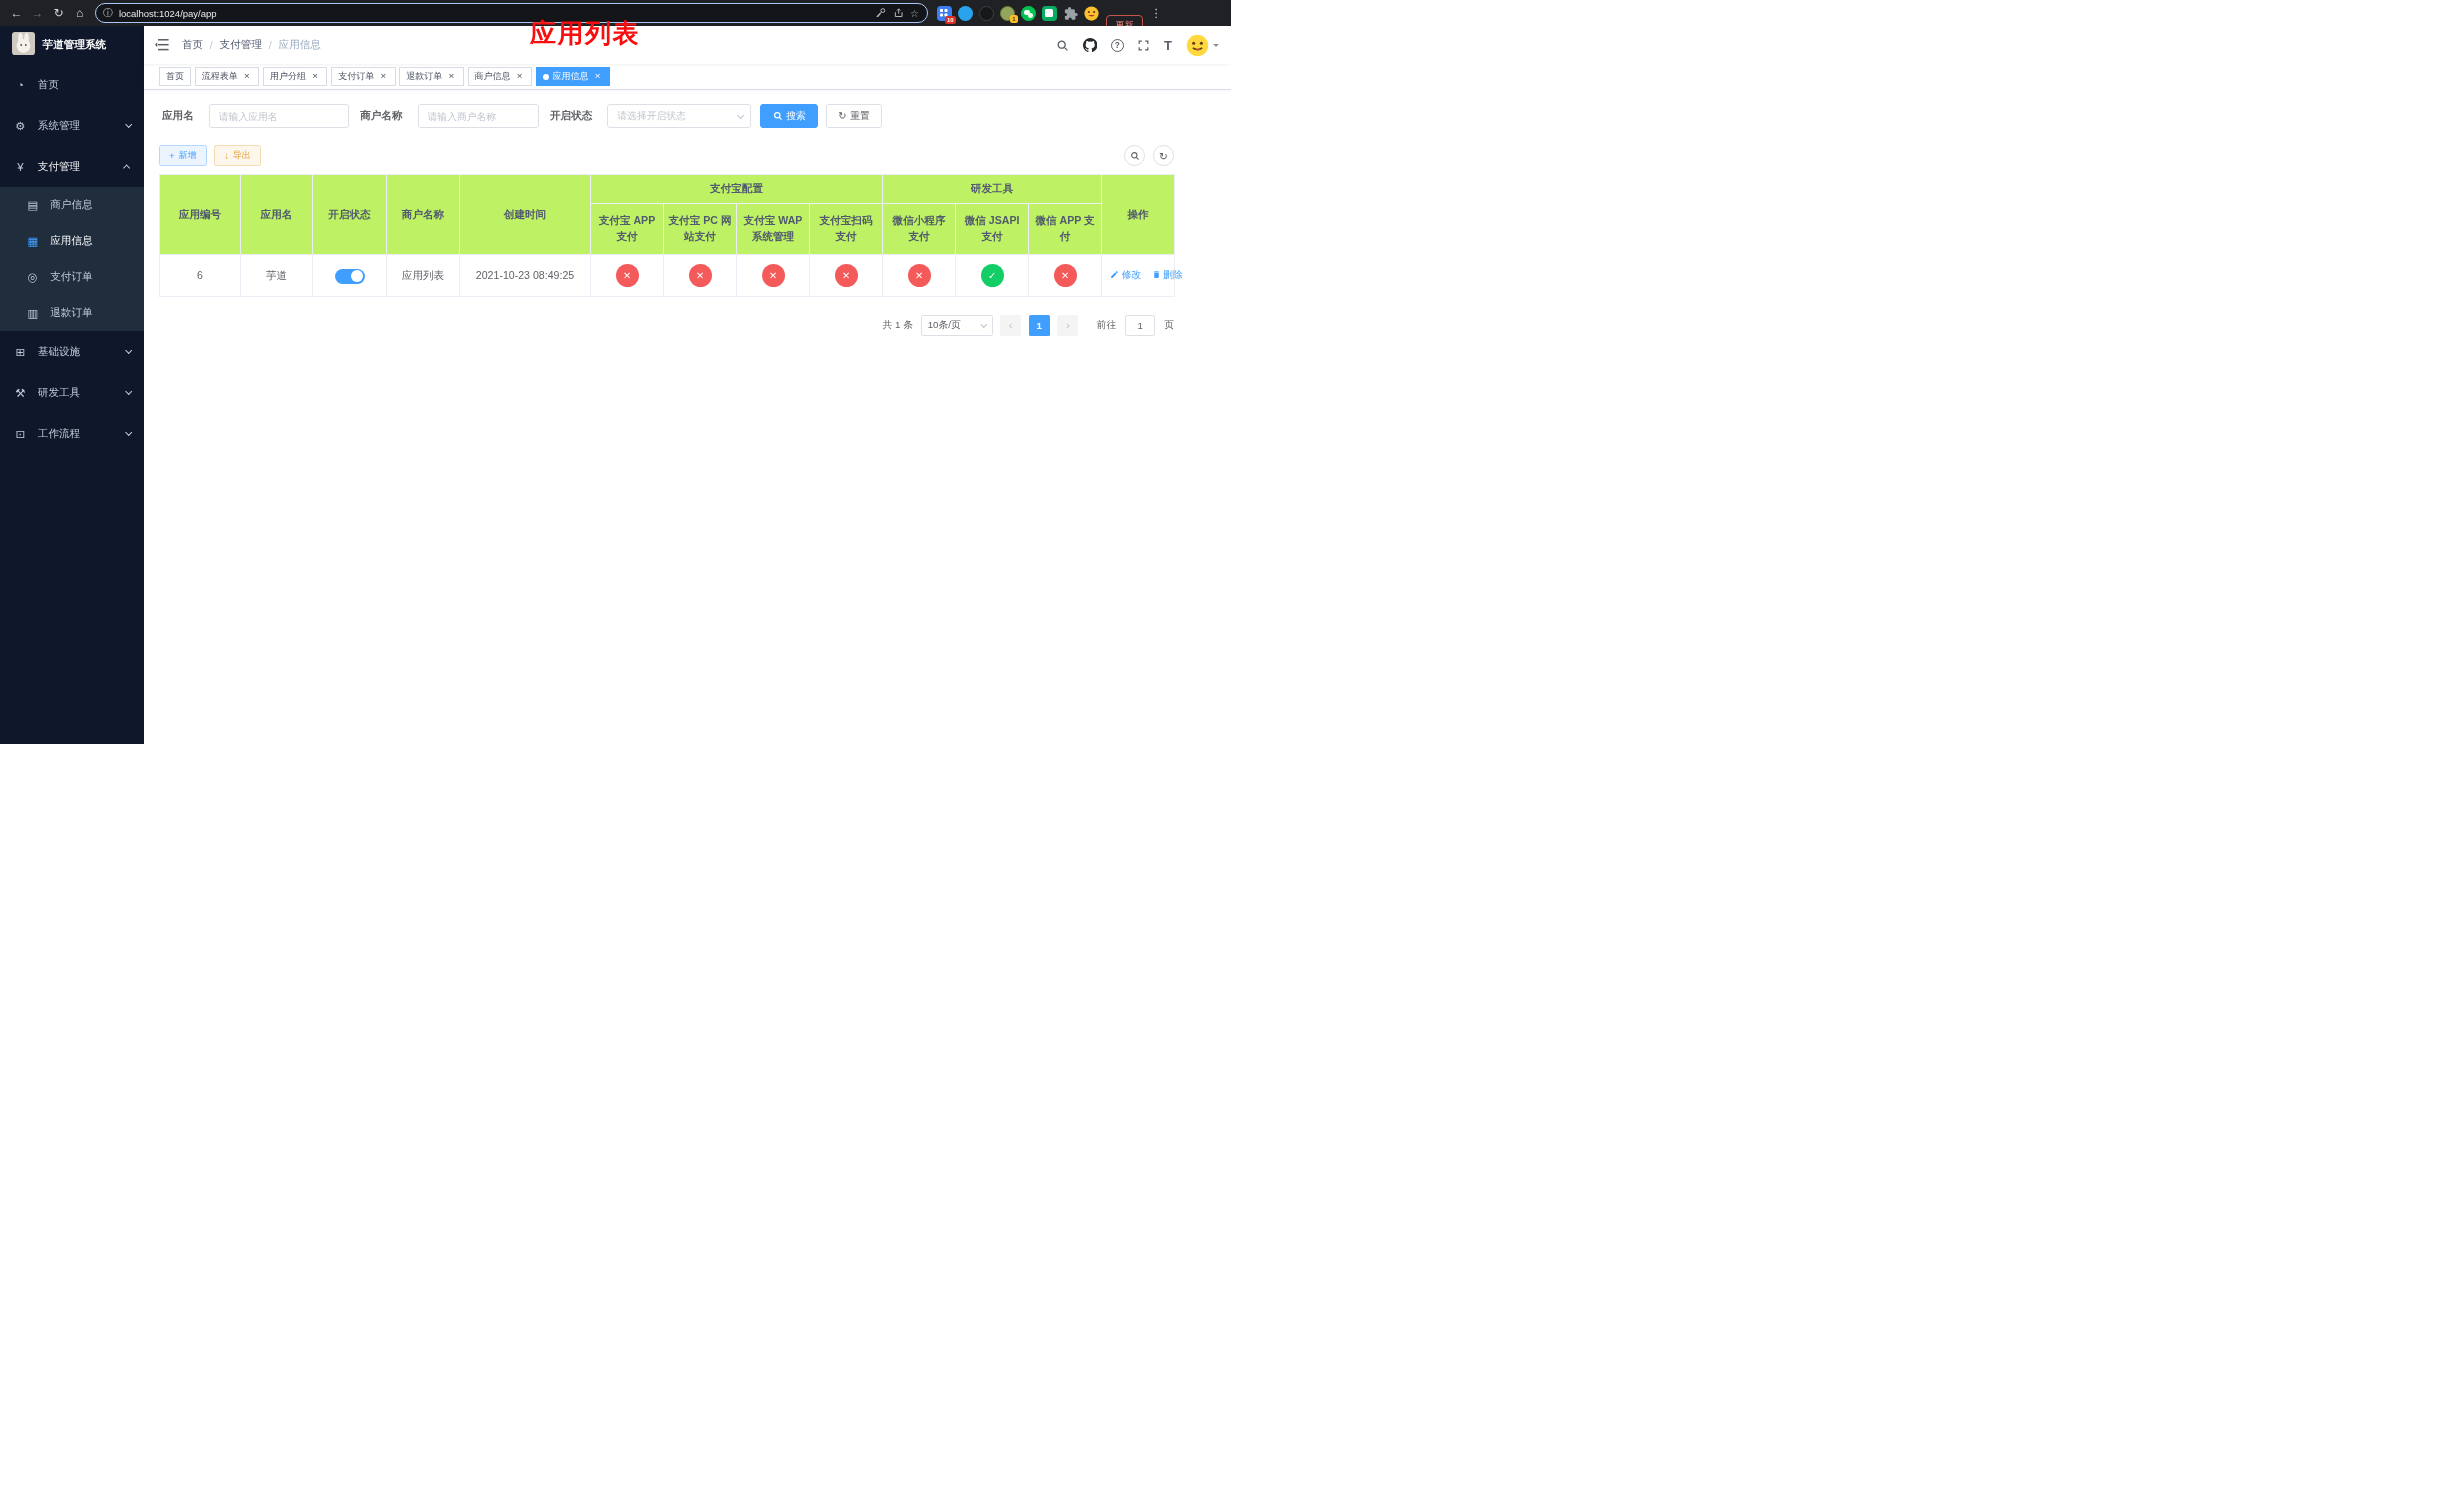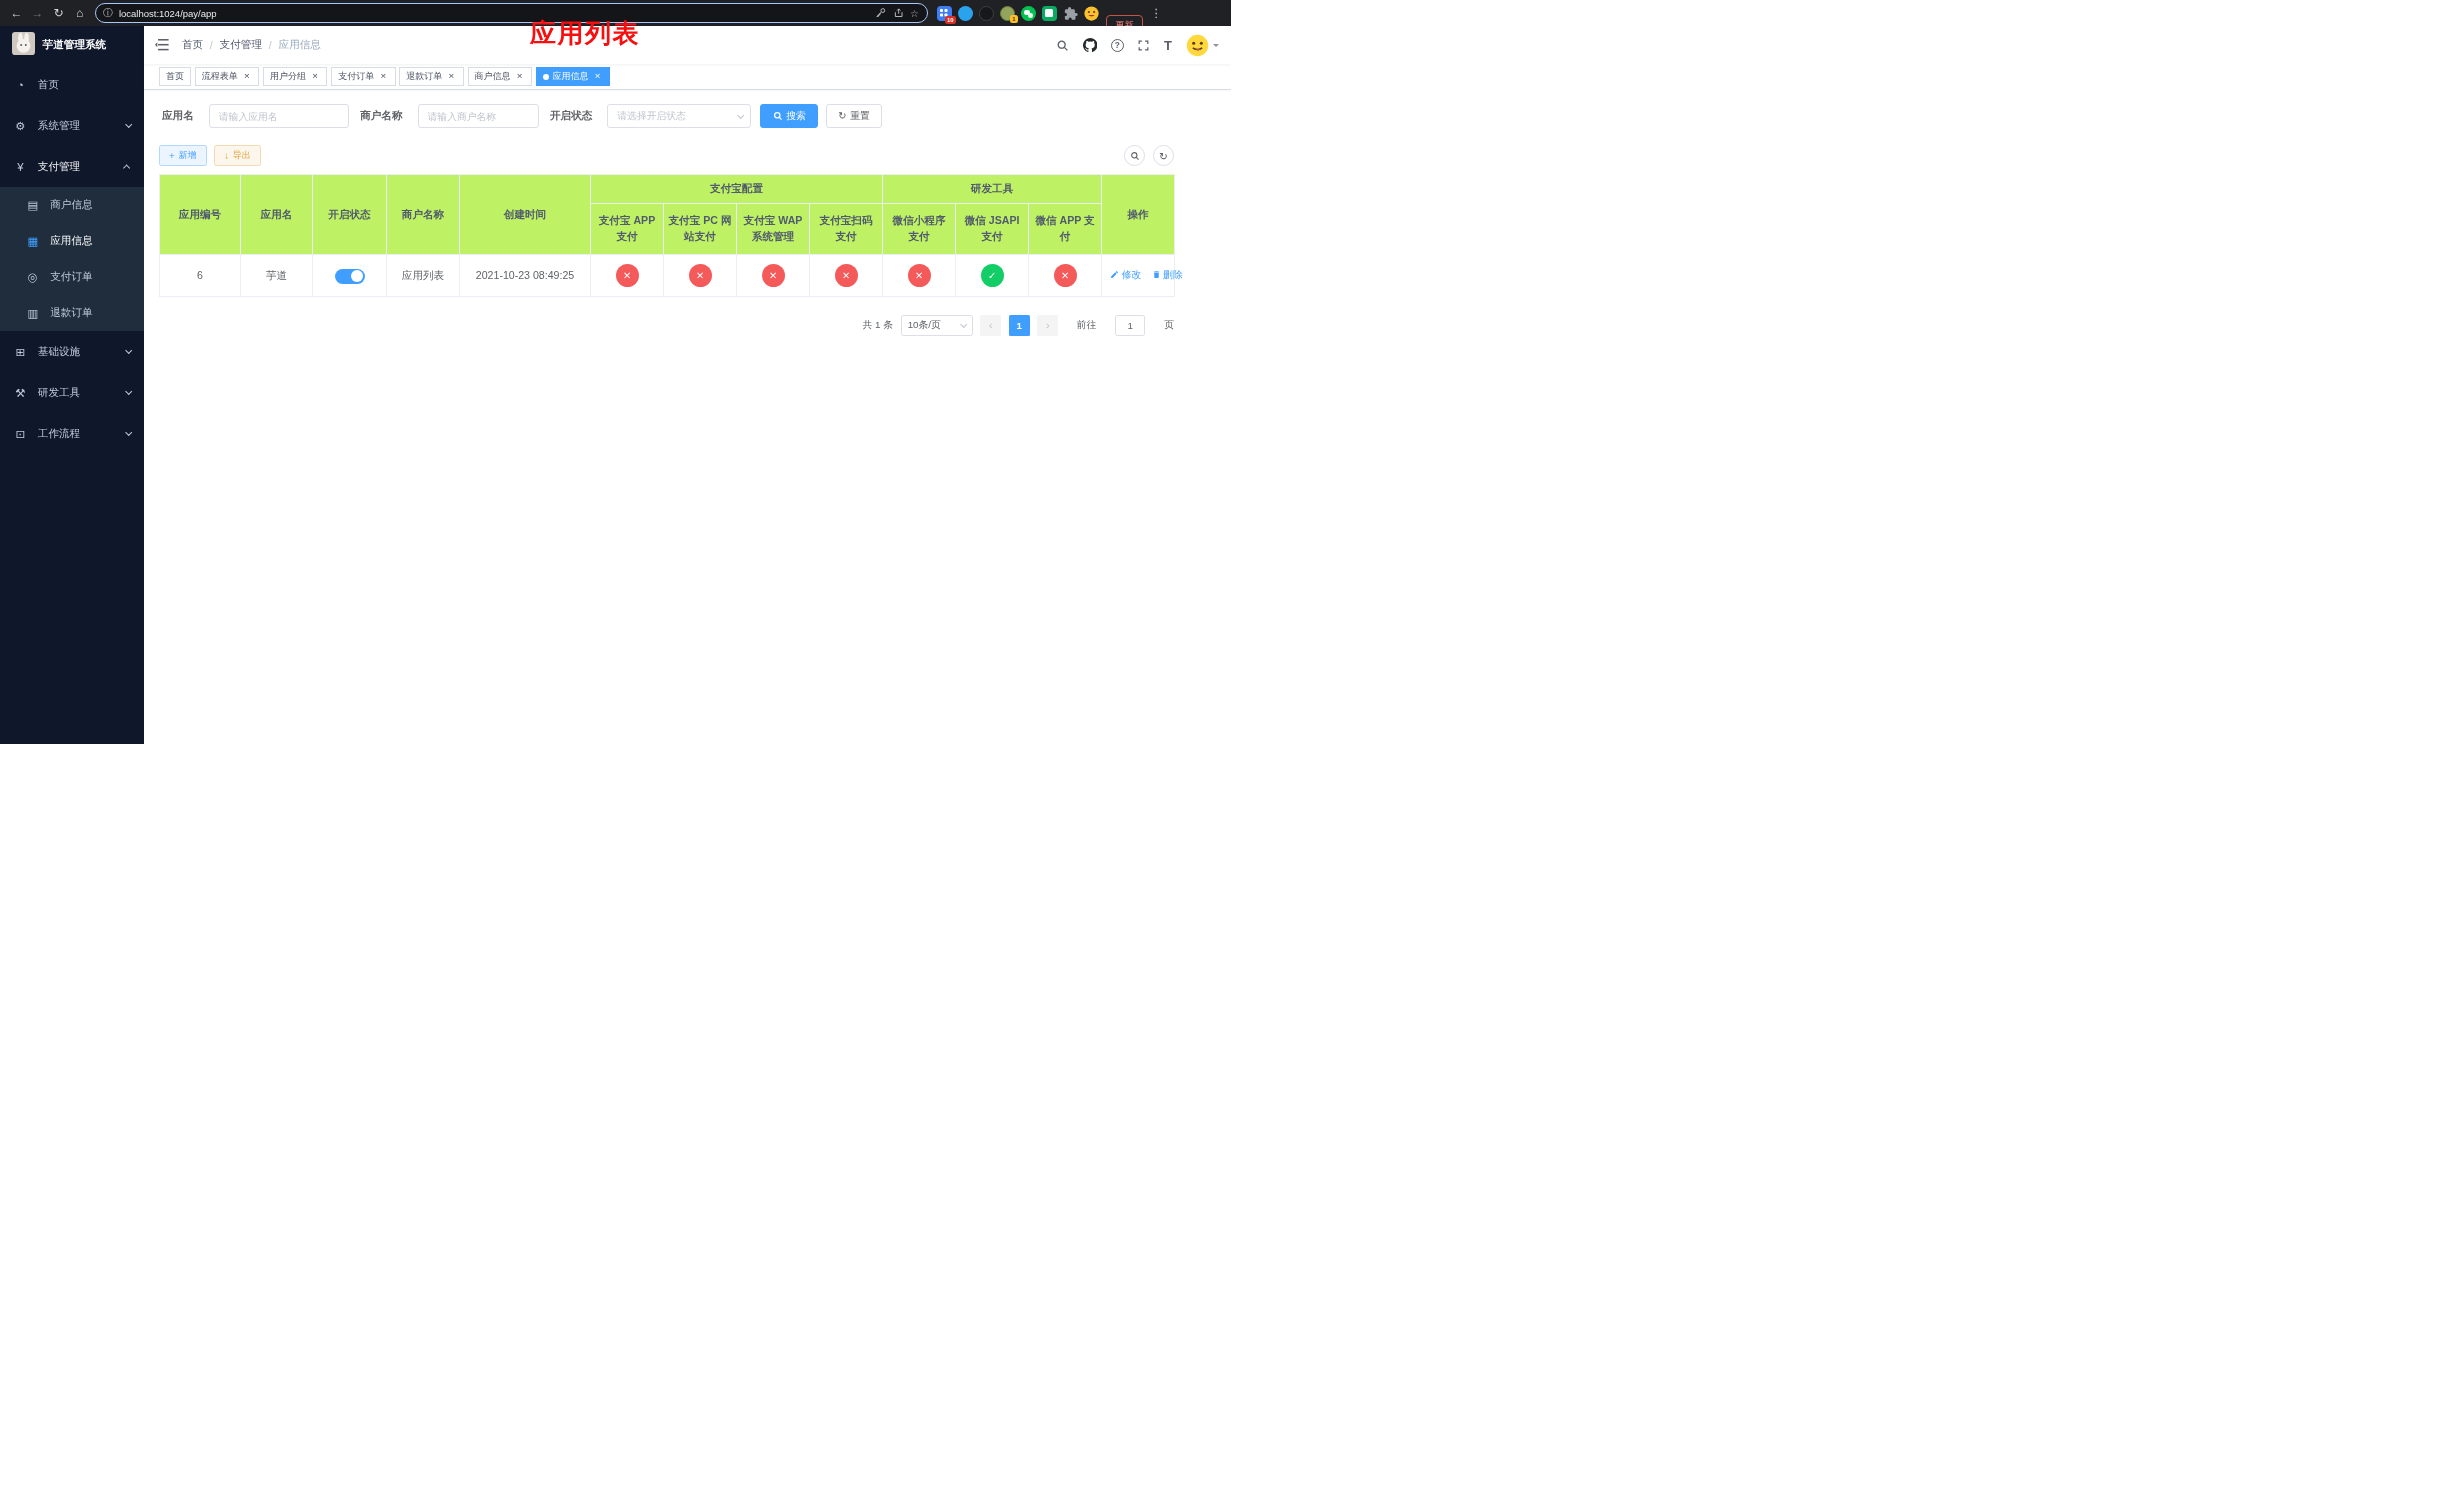--- a/index.html
+++ b/index.html
@@ -128,21 +128,21 @@
 
   
   .pagination{width:1015px;margin-top:17.4px;display:flex;align-items:center;justify-content:flex-end;gap:7.6px;
               font-size:9.8px;color:#606266;}
   .psel{width:72px;height:21px;border:0.8px solid #dcdfe6;border-radius:2.3px;display:flex;align-items:center;
         justify-content:space-between;padding:0 6px;cursor:pointer;background:#fff;}
   .pbtn{width:21px;height:21px;background:#f4f4f5;border-radius:1.5px;display:flex;align-items:center;
         justify-content:center;color:#c0c4cc;font-size:11.4px;cursor:pointer;}
   .pcur{width:21px;height:21px;background:#409eff;color:#fff;border-radius:1.5px;display:flex;align-items:center;
         justify-content:center;font-weight:600;cursor:pointer;}
-  .goto{display:flex;align-items:center;gap:19px;margin-left:10.6px;}
+  .goto{display:flex;align-items:center;gap:9px;margin-left:10.6px;}
   .goto-inp{width:30px;height:21px;border:0.8px solid #dcdfe6;border-radius:2.3px;text-align:center;font-size:9.8px;
             color:#606266;outline:none;font-family:"Liberation Sans","DejaVu Sans",sans-serif;}
 
   
   .overlay-title{position:absolute;top:16px;left:585px;transform:translateX(-50%);font-size:26px;font-weight:700;
                  color:#f70e0e;z-index:20;letter-spacing:1.5px;white-space:nowrap;}
 </style>
 </head>
 <body>
 

